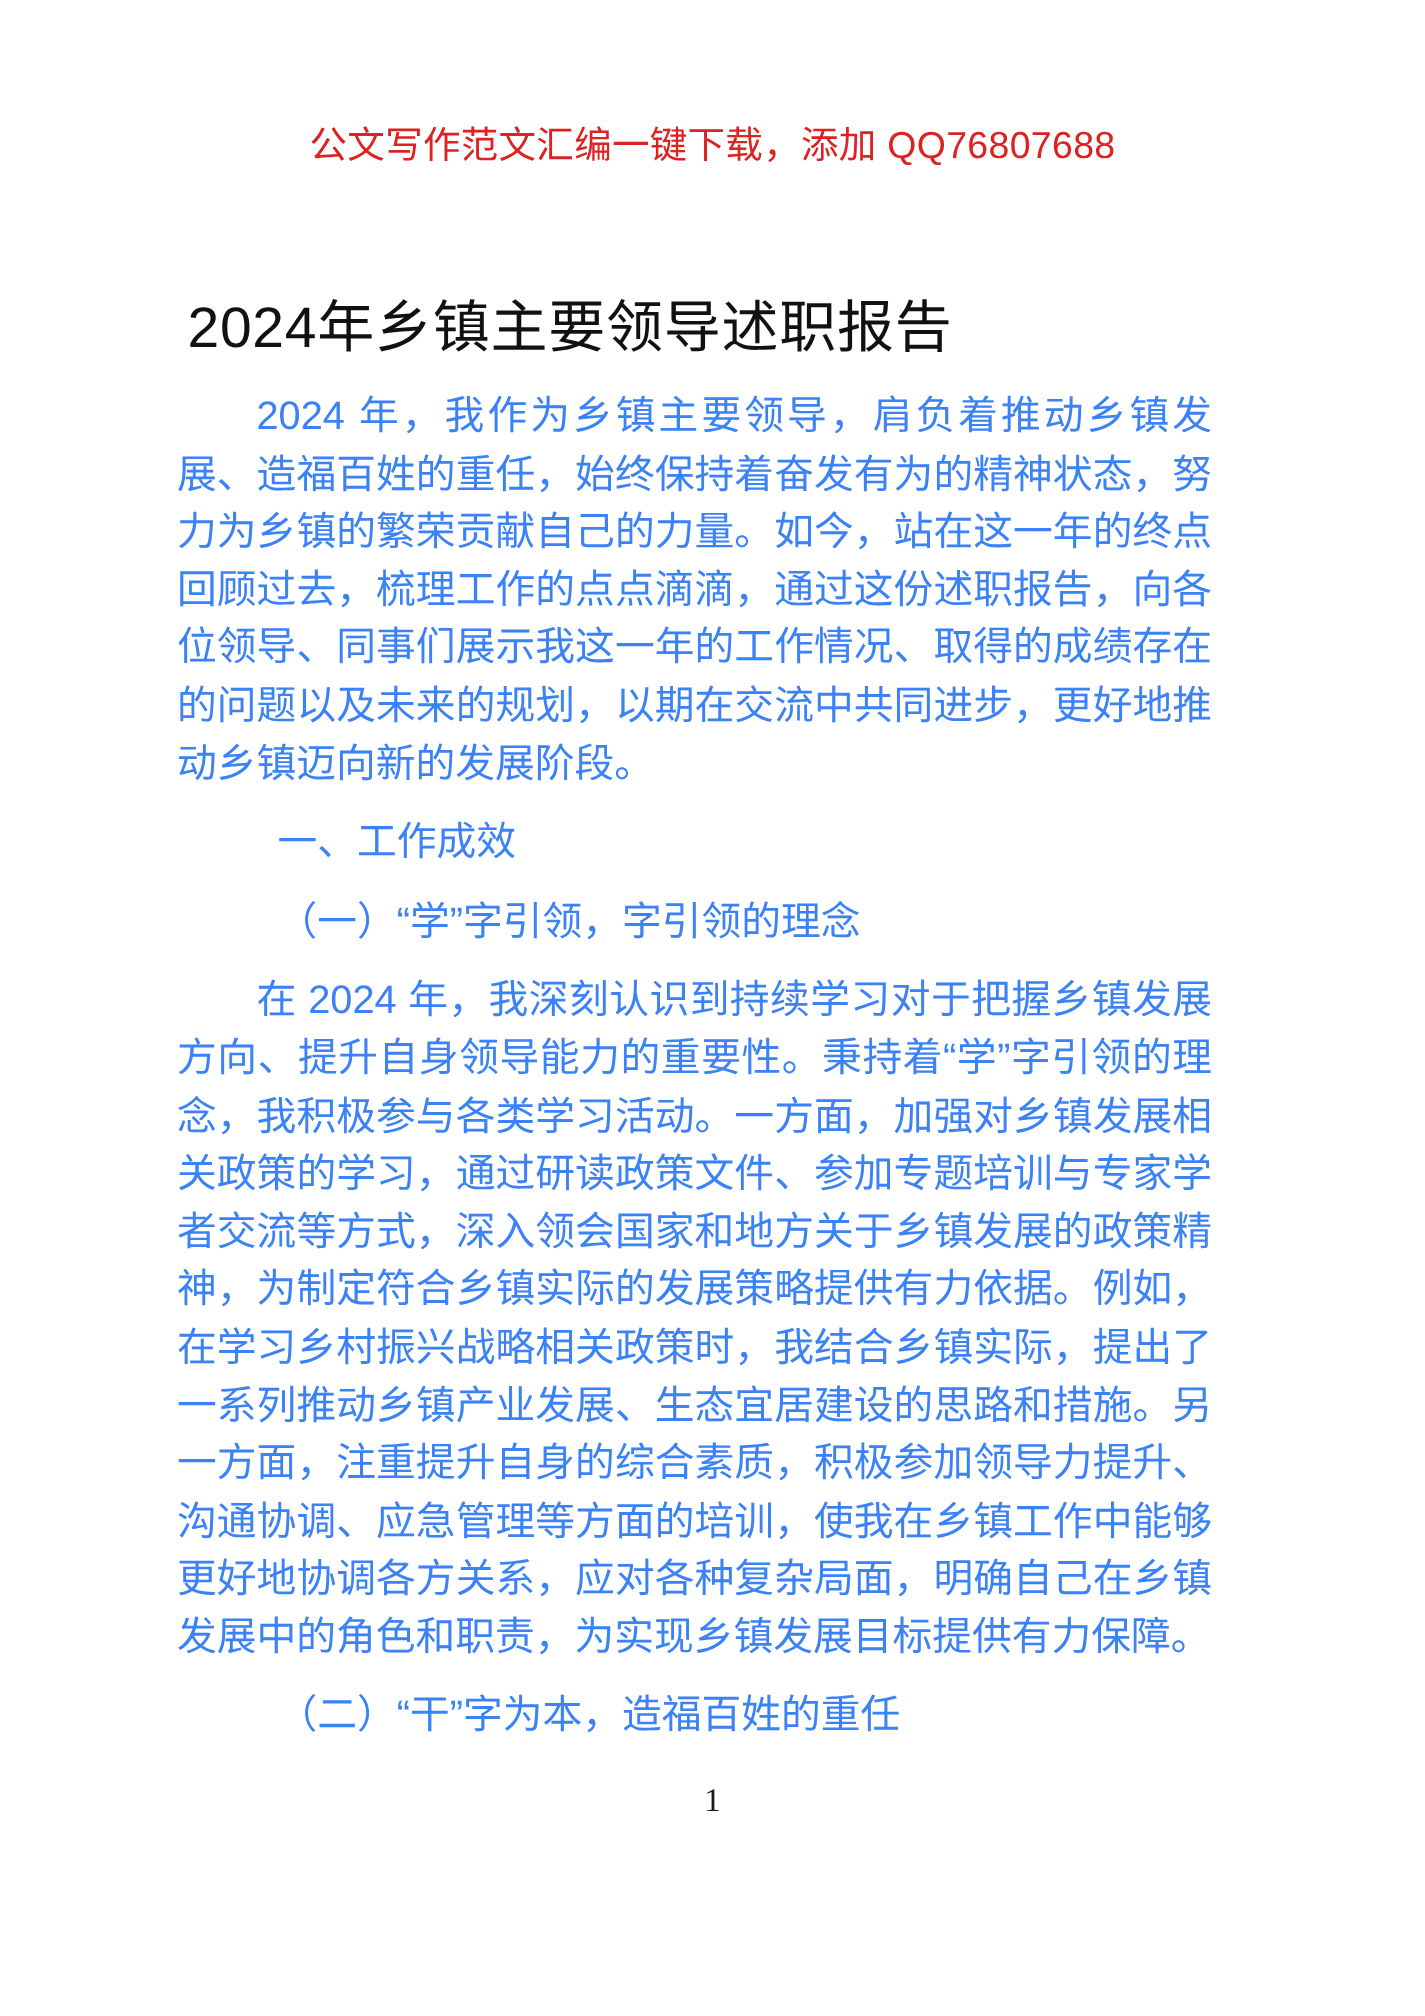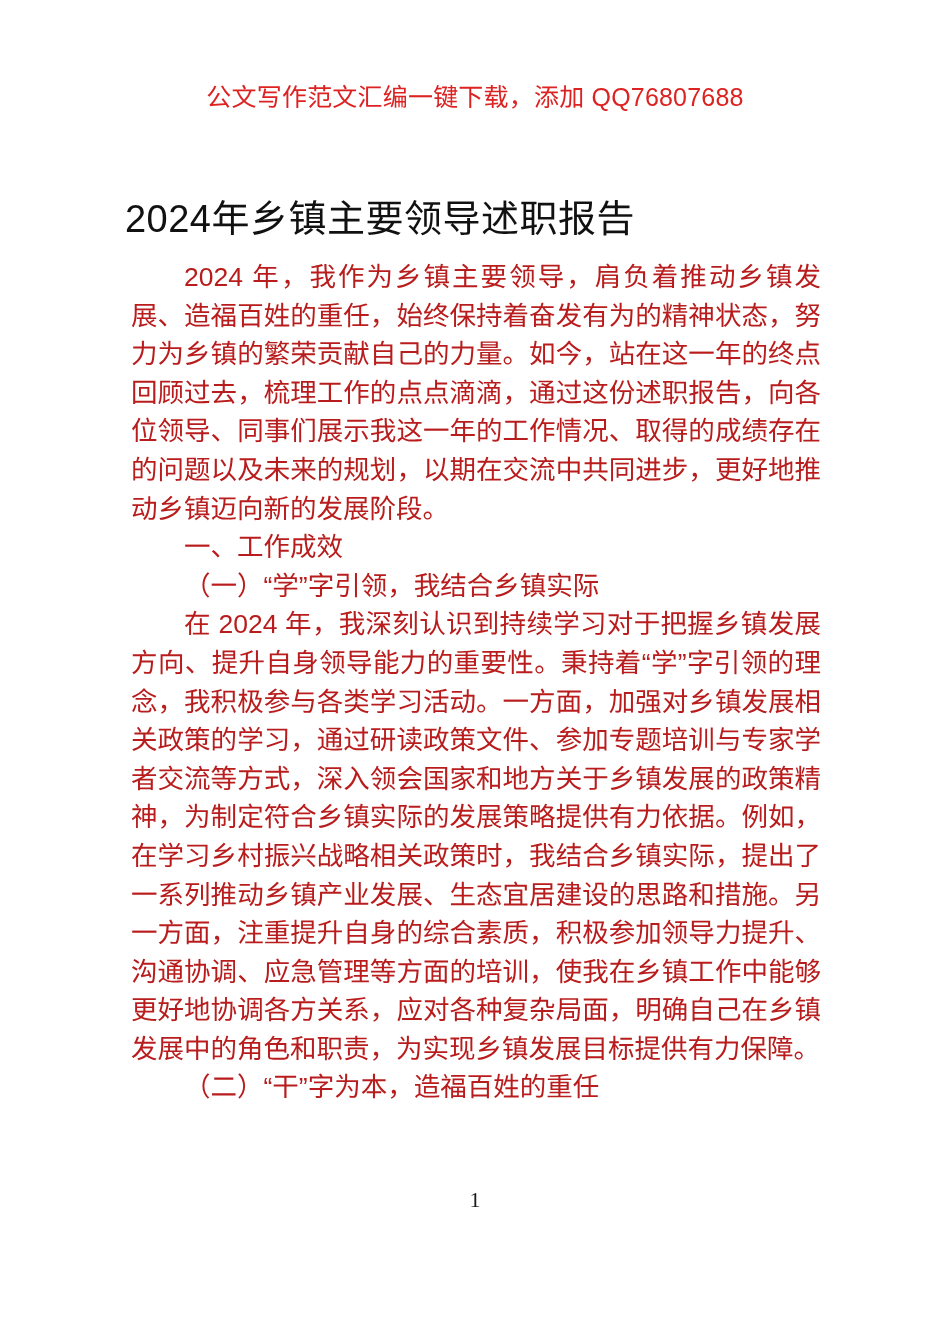--- a/index.html
+++ b/index.html
@@ -47,36 +47,36 @@
     font-weight: 400;
     color: #111111;
     letter-spacing: 0.5px;
     white-space: nowrap;
   }
 
   
   .body-block {
     position: absolute;
     top: 258px;
-    left: 131px;
+    left: 118px;
     width: 690px;
     font-size: 26.5px;
     line-height: 38.6px;
-    color: #b91c1c;
+    color: #3b82f6;
     text-align: justify;
     text-justify: inter-character;
   }
   .para {
     margin: 0;
     text-indent: 2em;
     text-align: justify;
     text-justify: inter-character;
   }
   .heading-line {
-    margin: 0;
+    margin: 14px;
     text-indent: 2em;
     text-align: left;
     white-space: nowrap;
   }
 
   
   .page-number {
     position: absolute;
     top: 1186px;
     left: 0;
@@ -93,20 +93,20 @@
 
 <div class="page">
 
   <div class="promo-banner">公文写作范文汇编一键下载，添加 QQ76807688</div>
 
   <h1 class="doc-title">2024年乡镇主要领导述职报告</h1>
 
   <div class="body-block">
     <p class="para">2024 年，我作为乡镇主要领导，肩负着推动乡镇发展、造福百姓的重任，始终保持着奋发有为的精神状态，努力为乡镇的繁荣贡献自己的力量。如今，站在这一年的终点回顾过去，梳理工作的点点滴滴，通过这份述职报告，向各位领导、同事们展示我这一年的工作情况、取得的成绩存在的问题以及未来的规划，以期在交流中共同进步，更好地推动乡镇迈向新的发展阶段。</p>
     <p class="heading-line">一、工作成效</p>
-    <p class="heading-line">（一）“学”字引领，我结合乡镇实际</p>
+    <p class="heading-line">（一）“学”字引领，字引领的理念</p>
     <p class="para">在 2024 年，我深刻认识到持续学习对于把握乡镇发展方向、提升自身领导能力的重要性。秉持着“学”字引领的理念，我积极参与各类学习活动。一方面，加强对乡镇发展相关政策的学习，通过研读政策文件、参加专题培训与专家学者交流等方式，深入领会国家和地方关于乡镇发展的政策精神，为制定符合乡镇实际的发展策略提供有力依据。例如，在学习乡村振兴战略相关政策时，我结合乡镇实际，提出了一系列推动乡镇产业发展、生态宜居建设的思路和措施。另一方面，注重提升自身的综合素质，积极参加领导力提升、沟通协调、应急管理等方面的培训，使我在乡镇工作中能够更好地协调各方关系，应对各种复杂局面，明确自己在乡镇发展中的角色和职责，为实现乡镇发展目标提供有力保障。</p>
     <p class="heading-line">（二）“干”字为本，造福百姓的重任</p>
   </div>
 
   <div class="page-number">1</div>
 
 </div>
 
 </body></html>

